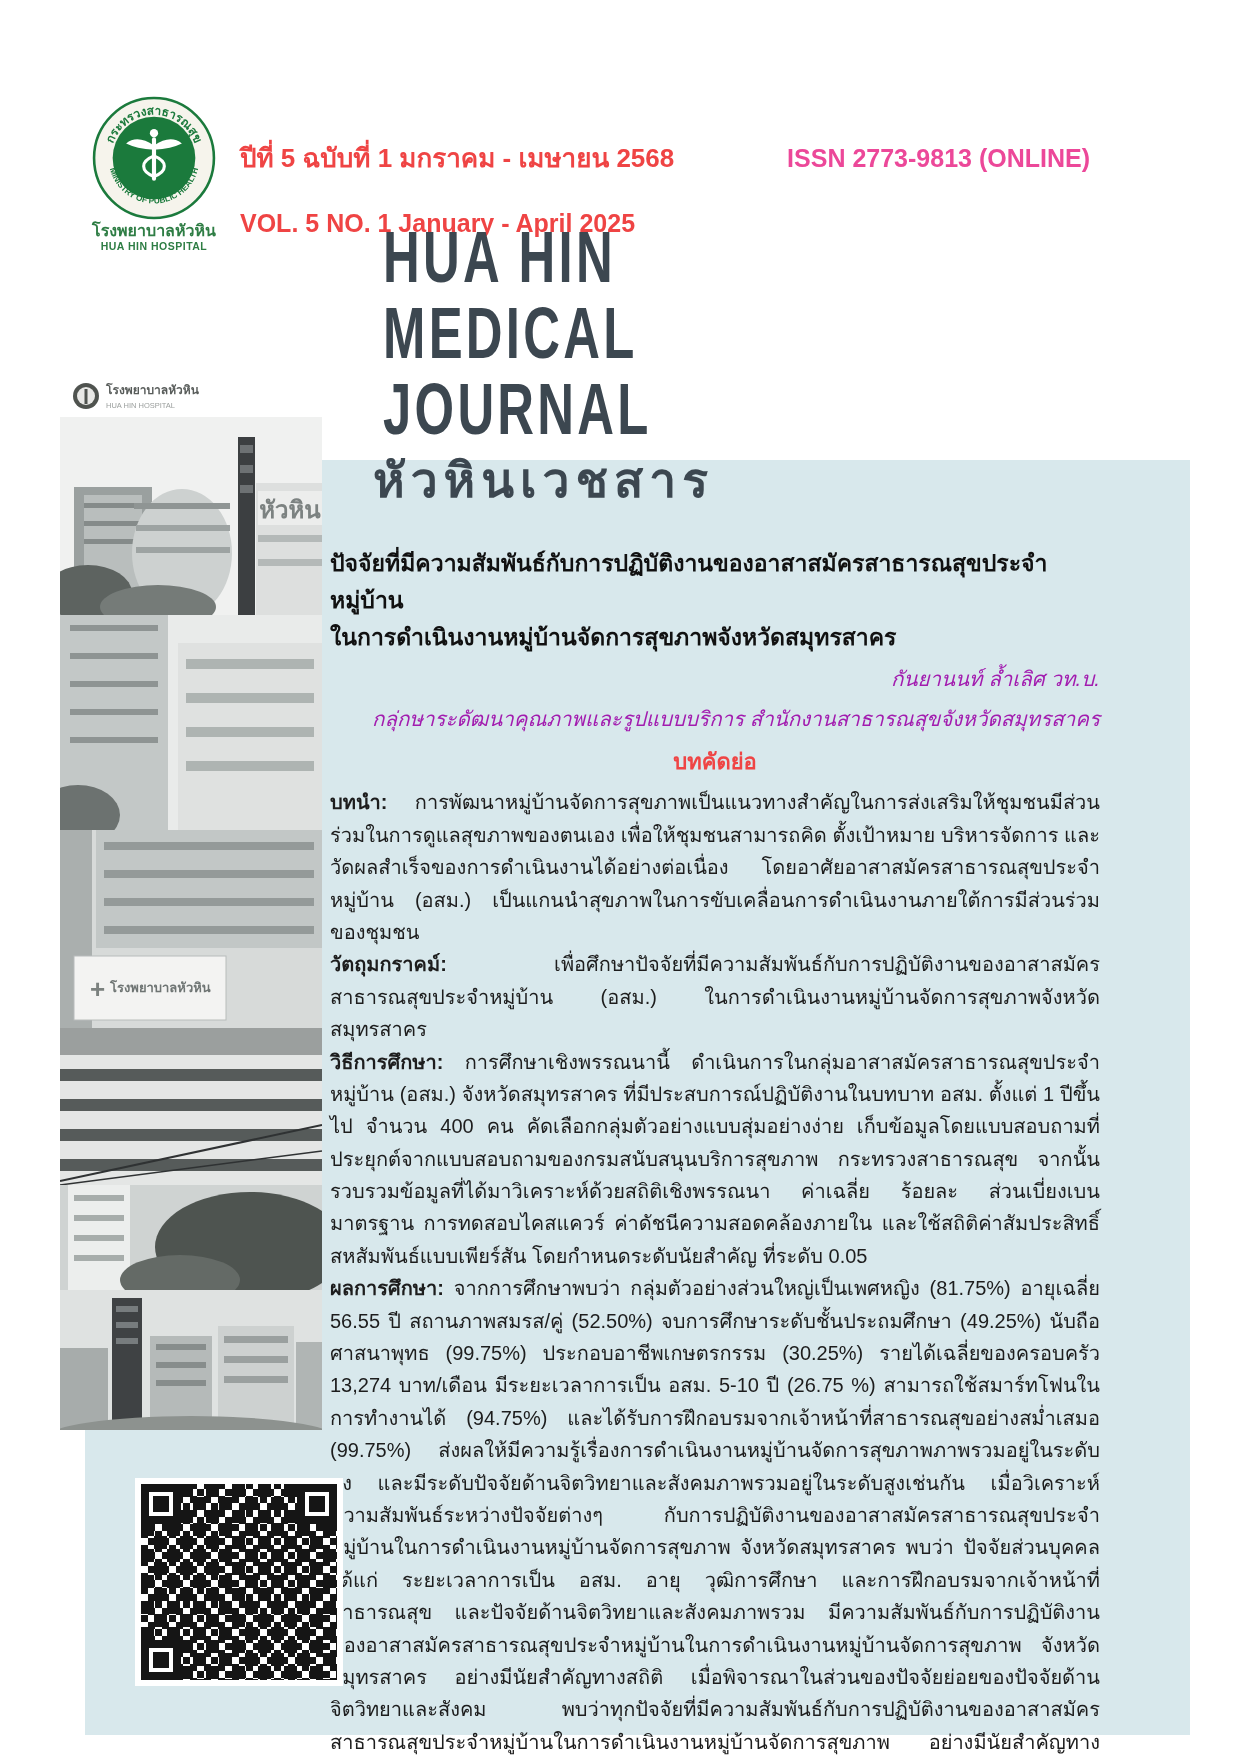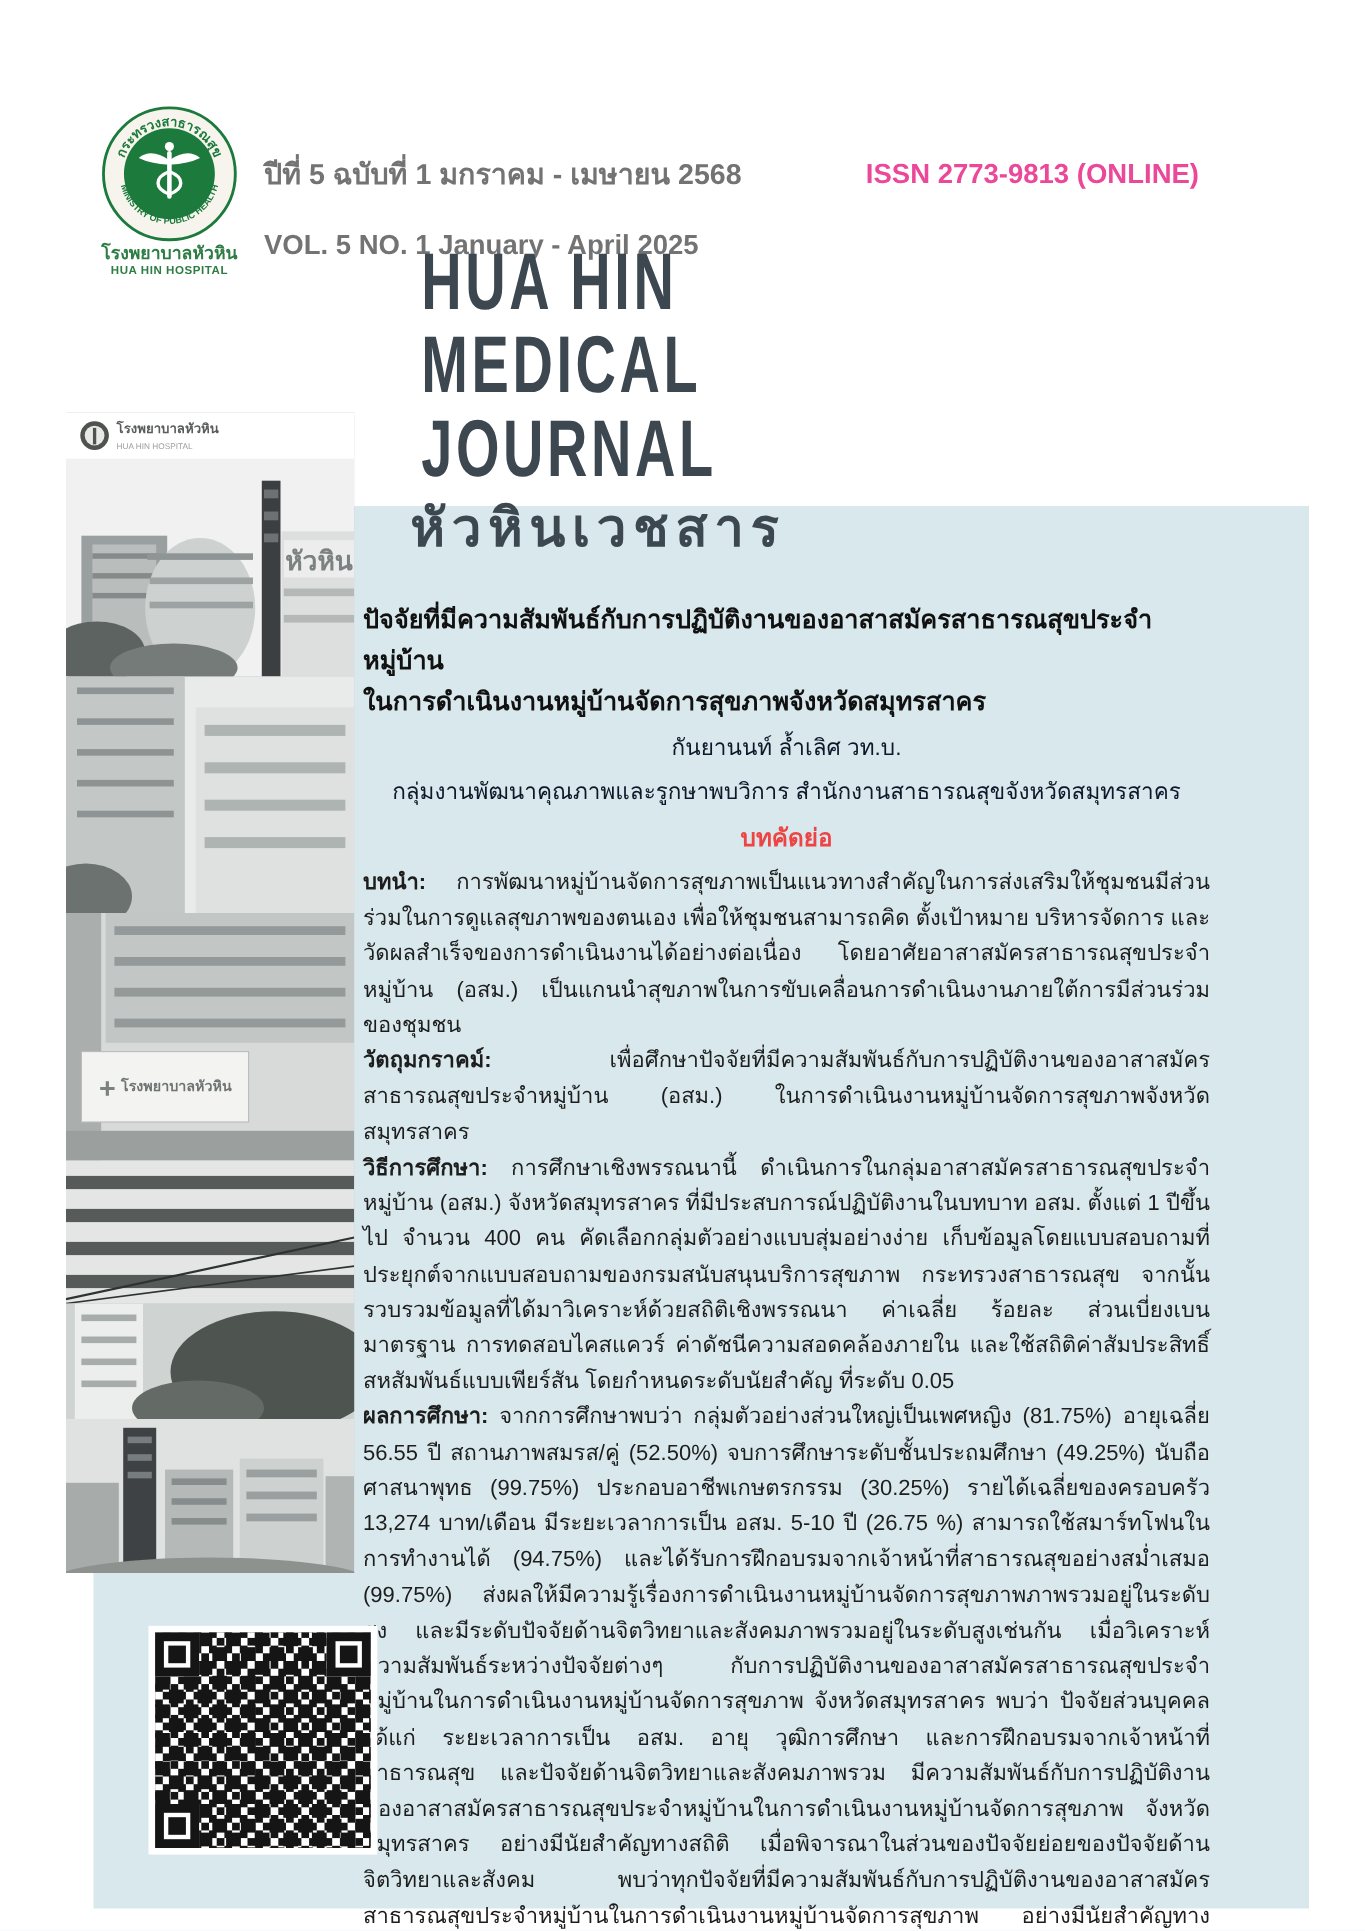--- a/index.html
+++ b/index.html
@@ -5,21 +5,21 @@
   html,body{margin:0;padding:0;background:#fff;}
   .page{position:relative;width:1241px;height:1755px;background:#fff;overflow:hidden;
         font-family:"Liberation Sans","DejaVu Sans",sans-serif;color:#1d1d1d;}
 
   
   .moph-logo{position:absolute;left:90px;top:96px;width:128px;text-align:center;}
   .moph-logo svg{display:block;margin:0 auto;}
   .org-th{color:#2e7d44;font-weight:bold;font-size:16px;margin-top:2px;line-height:1.1;}
   .org-en{color:#2e7d44;font-weight:bold;font-size:10.5px;letter-spacing:.5px;line-height:1.2;}
 
-  .volume{position:absolute;left:240px;top:142px;color:#737373;font-weight:bold;}
+  .volume{position:absolute;left:240px;top:142px;color:#ef4444;font-weight:bold;}
   .volume .th{font-size:26px;line-height:1.25;}
   .volume .en{font-size:25px;line-height:1.3;margin-top:32px;}
 
   .issn{position:absolute;left:700px;top:144px;width:390px;text-align:right;
         color:#ec4899;font-weight:bold;font-size:25px;}
 
   .jtitle{position:absolute;left:383px;top:224px;color:#3c4750;font-weight:bold;}
   .jtitle .ln{font-size:62px;line-height:66px;letter-spacing:4px;
               transform:scale(.82,1.18);transform-origin:0 50%;white-space:nowrap;}
   .jtitle .ln+.ln{margin-top:10px;}
@@ -30,21 +30,21 @@
   
   .panel{position:absolute;left:85px;top:460px;width:1105px;height:1275px;background:#d8e8ec;}
 
   
   .strip{position:absolute;left:60px;top:375px;width:262px;height:1055px;background:#cfd3d2;}
   .strip svg{display:block;}
 
   
   .content{position:absolute;left:330px;top:545px;width:770px;}
   .art-title{font-weight:bold;font-size:23px;text-align:left;line-height:1.6;color:#111;}
-  .art-author,.art-affil{text-align:center;font-size:20.5px;margin-top:7px;color:#0f172a;}
+  .art-author,.art-affil{text-align:right;font-size:20.5px;margin-top:7px;color:#a21caf;font-style:italic;}
   .abs-head{text-align:center;font-weight:bold;font-size:22px;margin:9px 0 7px;color:#ef4444;}
   .abs p{margin:0;font-size:20px;line-height:1.62;text-align:justify;}
   .abs b{font-weight:bold;}
 
   
   .qr{position:absolute;left:135px;top:1478px;width:196px;height:196px;background:#fff;padding:6px;}
   .qr-inner{position:relative;width:100%;height:100%;background:#fff;
     background-image:
       conic-gradient(#151515 25%,transparent 0 50%,#151515 0 75%,transparent 0),
       conic-gradient(#151515 25%,transparent 0 50%,#151515 0 75%,transparent 0);
@@ -202,21 +202,21 @@
       <ellipse cx="131" cy="148" rx="145" ry="22" fill="#8d928f"></ellipse>
     </svg>
   </div>
 
   <div class="content">
     <div class="art-title">
       <div>ปัจจัยที่มีความสัมพันธ์กับการปฏิบัติงานของอาสาสมัครสาธารณสุขประจำหมู่บ้าน</div>
       <div>ในการดำเนินงานหมู่บ้านจัดการสุขภาพจังหวัดสมุทรสาคร</div>
     </div>
     <div class="art-author">กันยานนท์ ล้ำเลิศ วท.บ.</div>
-    <div class="art-affil">กลุ่มงานพัฒนาคุณภาพและรูกษาพบวิการ สำนักงานสาธารณสุขจังหวัดสมุทรสาคร</div>
+    <div class="art-affil">กลุ่กษาระดัฒนาคุณภาพและรูปแบบบริการ สำนักงานสาธารณสุขจังหวัดสมุทรสาคร</div>
     <div class="abs-head">บทคัดย่อ</div>
 
     <div class="abs">
       <p><b>บทนำ:</b><span> การพัฒนาหมู่บ้านจัดการสุขภาพเป็นแนวทางสำคัญในการส่งเสริมให้ชุมชนมีส่วนร่วมในการดูแลสุขภาพของตนเอง เพื่อให้ชุมชนสามารถคิด ตั้งเป้าหมาย บริหารจัดการ และวัดผลสำเร็จของการดำเนินงานได้อย่างต่อเนื่อง โดยอาศัยอาสาสมัครสาธารณสุขประจำหมู่บ้าน (อสม.) เป็นแกนนำสุขภาพในการขับเคลื่อนการดำเนินงานภายใต้การมีส่วนร่วมของชุมชน</span></p>
       <p><b>วัตถุมกราคม์:</b><span> เพื่อศึกษาปัจจัยที่มีความสัมพันธ์กับการปฏิบัติงานของอาสาสมัครสาธารณสุขประจำหมู่บ้าน (อสม.) ในการดำเนินงานหมู่บ้านจัดการสุขภาพจังหวัดสมุทรสาคร</span></p>
       <p><b>วิธีการศึกษา:</b><span> การศึกษาเชิงพรรณนานี้ ดำเนินการในกลุ่มอาสาสมัครสาธารณสุขประจำหมู่บ้าน (อสม.) จังหวัดสมุทรสาคร ที่มีประสบการณ์ปฏิบัติงานในบทบาท อสม. ตั้งแต่ 1 ปีขึ้นไป จำนวน 400 คน คัดเลือกกลุ่มตัวอย่างแบบสุ่มอย่างง่าย เก็บข้อมูลโดยแบบสอบถามที่ประยุกต์จากแบบสอบถามของกรมสนับสนุนบริการสุขภาพ กระทรวงสาธารณสุข จากนั้นรวบรวมข้อมูลที่ได้มาวิเคราะห์ด้วยสถิติเชิงพรรณนา ค่าเฉลี่ย ร้อยละ ส่วนเบี่ยงเบนมาตรฐาน การทดสอบไคสแควร์ ค่าดัชนีความสอดคล้องภายใน และใช้สถิติค่าสัมประสิทธิ์สหสัมพันธ์แบบเพียร์สัน โดยกำหนดระดับนัยสำคัญ ที่ระดับ 0.05</span></p>
       <p><b>ผลการศึกษา:</b><span> จากการศึกษาพบว่า กลุ่มตัวอย่างส่วนใหญ่เป็นเพศหญิง (81.75%) อายุเฉลี่ย 56.55 ปี สถานภาพสมรส/คู่ (52.50%) จบการศึกษาระดับชั้นประถมศึกษา (49.25%) นับถือศาสนาพุทธ (99.75%) ประกอบอาชีพเกษตรกรรม (30.25%) รายได้เฉลี่ยของครอบครัว 13,274 บาท/เดือน มีระยะเวลาการเป็น อสม. 5-10 ปี (26.75 %) สามารถใช้สมาร์ทโฟนในการทำงานได้ (94.75%) และได้รับการฝึกอบรมจากเจ้าหน้าที่สาธารณสุขอย่างสม่ำเสมอ (99.75%) ส่งผลให้มีความรู้เรื่องการดำเนินงานหมู่บ้านจัดการสุขภาพภาพรวมอยู่ในระดับสูง และมีระดับปัจจัยด้านจิตวิทยาและสังคมภาพรวมอยู่ในระดับสูงเช่นกัน เมื่อวิเคราะห์ความสัมพันธ์ระหว่างปัจจัยต่างๆ กับการปฏิบัติงานของอาสาสมัครสาธารณสุขประจำหมู่บ้านในการดำเนินงานหมู่บ้านจัดการสุขภาพ จังหวัดสมุทรสาคร พบว่า ปัจจัยส่วนบุคคล ได้แก่ ระยะเวลาการเป็น อสม. อายุ วุฒิการศึกษา และการฝึกอบรมจากเจ้าหน้าที่สาธารณสุข และปัจจัยด้านจิตวิทยาและสังคมภาพรวม มีความสัมพันธ์กับการปฏิบัติงานของอาสาสมัครสาธารณสุขประจำหมู่บ้านในการดำเนินงานหมู่บ้านจัดการสุขภาพ จังหวัดสมุทรสาคร อย่างมีนัยสำคัญทางสถิติ เมื่อพิจารณาในส่วนของปัจจัยย่อยของปัจจัยด้านจิตวิทยาและสังคม พบว่าทุกปัจจัยที่มีความสัมพันธ์กับการปฏิบัติงานของอาสาสมัครสาธารณสุขประจำหมู่บ้านในการดำเนินงานหมู่บ้านจัดการสุขภาพ อย่างมีนัยสำคัญทางสถิติ ยกเว้นปัจจัยด้านการมองผู้อื่นเชิงบวก โดยด้านการสนับสนุนทางสังคมมีค่าสหสัมพันธ์สูงสุด รองลงมาคือ ด้านการมีอิทธิพลต่อผู้อื่น ความสัมพันธ์กับผู้อื่น และความพึงพอใจในตำแหน่ง ตามลำดับ</span></p>
 
     </div>
   </div>

